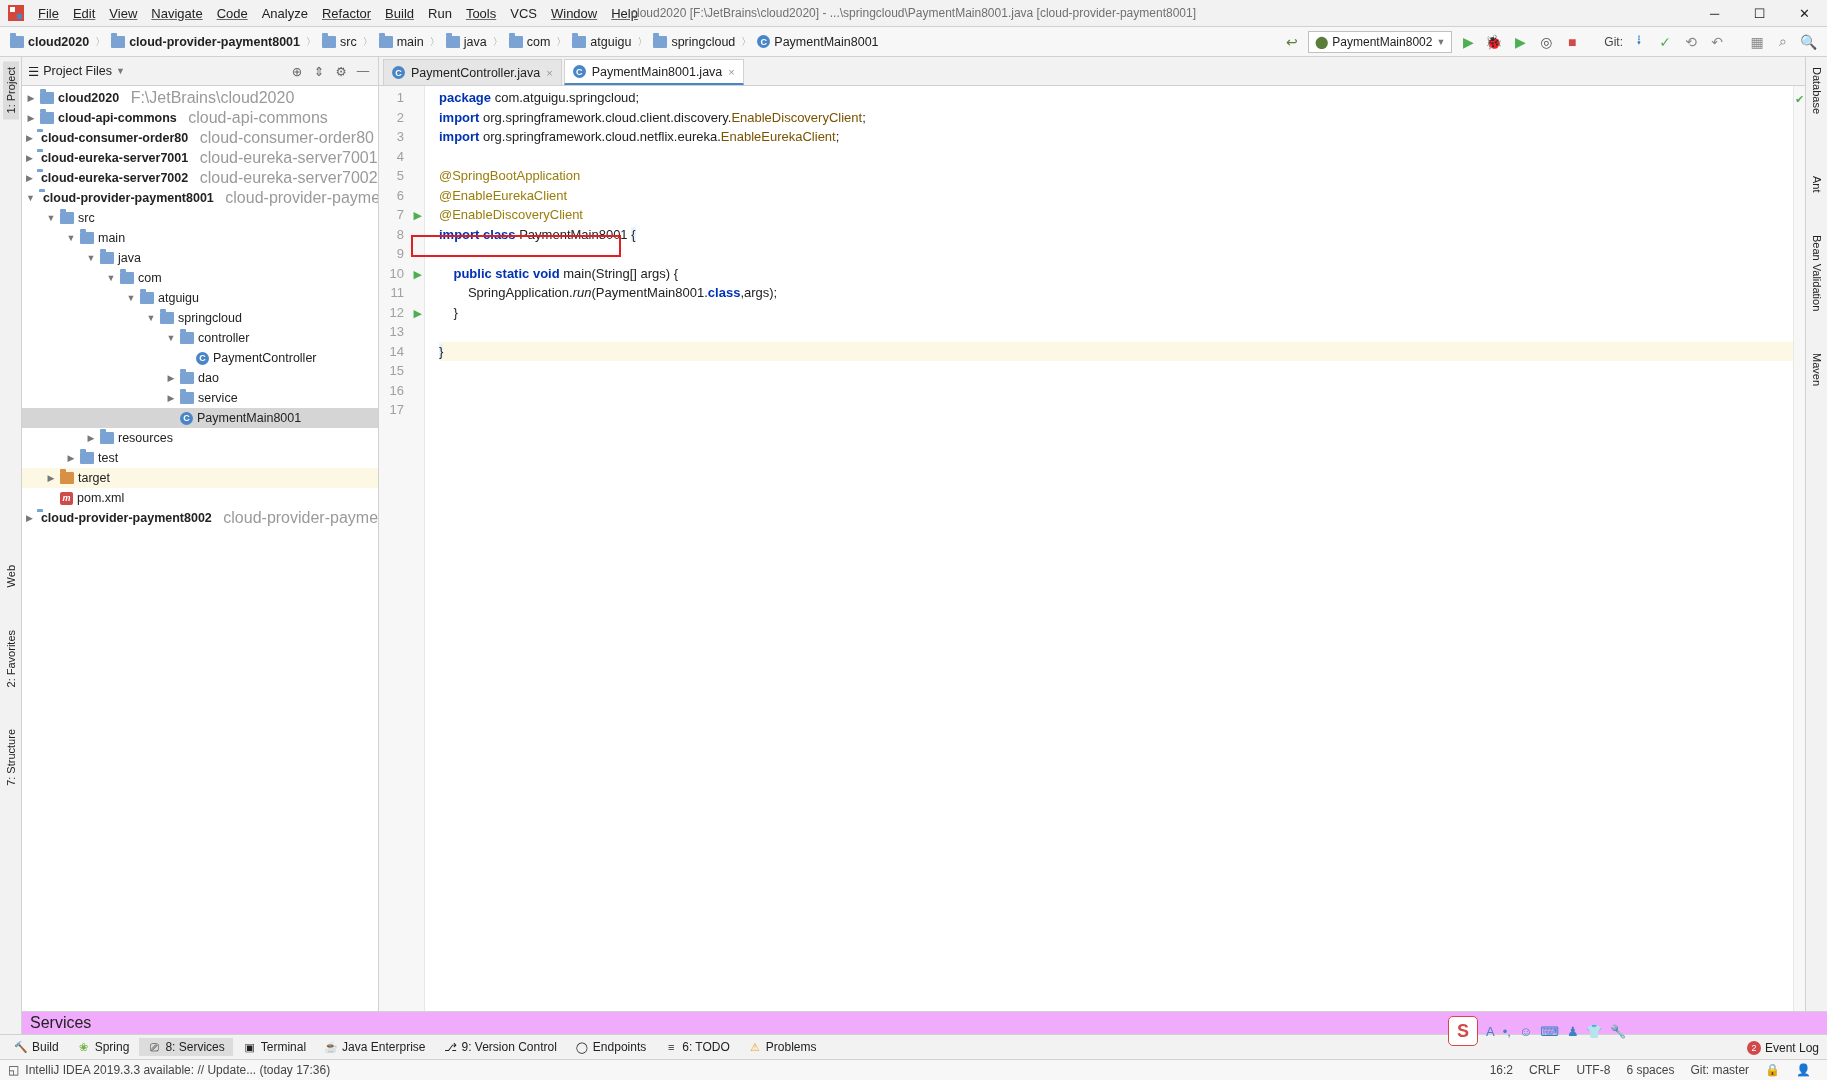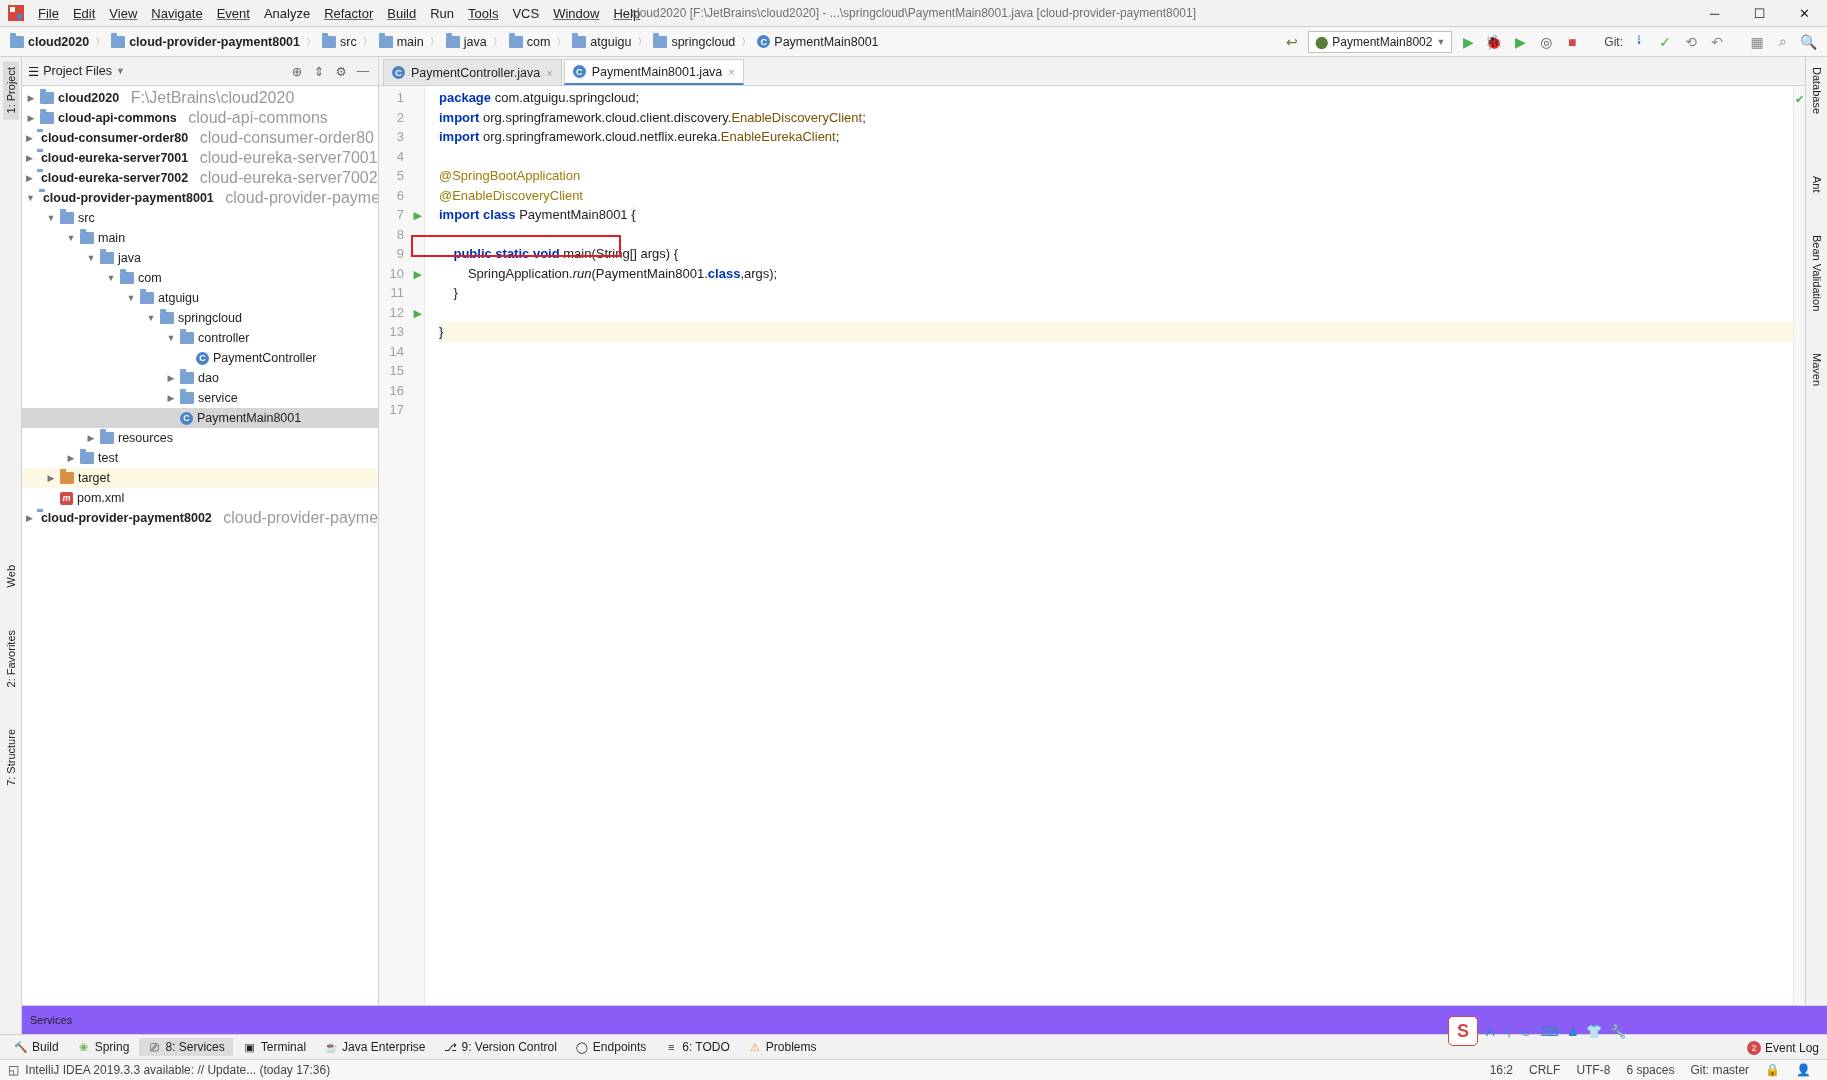--- a/index.html
+++ b/index.html
@@ -71,21 +71,21 @@
 .hl-brace { background:#e8f2fe; }
 .cur-line { background:#fdf8e3; }
 .redbox { position:absolute; border:2px solid #e02020; }
 .err-stripe { width:12px; background:#f7f7f7; border-left:1px solid #e8e8e8; position:relative; }
 .err-stripe .ok { position:absolute; top:4px; left:1px; color:#4caf50; font-size:11px; }
 .breadcrumb-bottom { height:22px; border-top:1px solid #e8e8e8; padding-left:10px; display:flex; align-items:center; font-size:12px; color:#555; }
 
 
 .right-rail { width:22px; background:#f2f2f2; border-left:1px solid #d1d1d1; display:flex; flex-direction:column; align-items:center; padding-top:4px; gap:10px; }
 .tool-tabs { position:absolute; bottom:21px; left:0; right:0; height:25px; border-top:1px solid #d1d1d1; background:#f2f2f2; display:flex; align-items:center; padding:0 6px; gap:2px; }
-.services-label { position:absolute; bottom:46px; left:22px; right:0; height:23px; border-top:1px solid #d1d1d1; background:#8b5cf6; display:flex; align-items:center; padding:14px 8px; font-size:11px; }
+.services-label { position:absolute; bottom:46px; left:22px; right:0; height:23px; border-top:1px solid #d1d1d1; background:#f0abfc; display:flex; align-items:center; padding:8px 8px; font-size:16px; }
 .tool-tab { padding:2px 8px; display:flex; align-items:center; gap:4px; font-size:12px; cursor:default; }
 .tool-tab.active { background:#dcdcdc; }
 .tool-tab .ic { width:14px; height:14px; display:inline-flex; align-items:center; justify-content:center; font-size:11px; }
 .statusbar { position:absolute; bottom:0; left:0; right:0; height:21px; border-top:1px solid #d1d1d1; background:#f7f7f7; display:flex; align-items:center; padding:0 8px; font-size:12px; color:#444; }
 .statusbar .spacer { flex:1; }
 .statusbar .seg { padding:0 8px; }
 .evlog { display:flex; align-items:center; gap:4px; position:absolute; right:8px; bottom:25px; font-size:12px; }
 .badge { width:14px; height:14px; border-radius:50%; display:inline-flex; align-items:center; justify-content:center; font-size:9px; color:#fff; }
 
 
@@ -102,21 +102,21 @@
         <rect width="16" height="16" fill="#d4483b"></rect>
         <rect x="2" y="2" width="5" height="5" fill="#fff"></rect>
         <rect x="9" y="9" width="5" height="5" fill="#4a86c7"></rect>
       </svg>
   </span>
   <div class="menus">
     <span class="m und">File</span>
     <span class="m und">Edit</span>
     <span class="m und">View</span>
     <span class="m und">Navigate</span>
-    <span class="m und">Event</span>
+    <span class="m und">Code</span>
     <span class="m">Analyze</span>
     <span class="m und">Refactor</span>
     <span class="m und">Build</span>
     <span class="m">Run</span>
     <span class="m und">Tools</span>
     <span class="m">VCS</span>
     <span class="m und">Window</span>
     <span class="m und">Help</span>
   </div>
   <div class="title">cloud2020 [F:\JetBrains\cloud2020] - ...\springcloud\PaymentMain8001.java [cloud-provider-payment8001]</div>
@@ -338,20 +338,21 @@
         <div class="ln">16</div>
         <div class="ln">17</div>
       </div>
       <div class="code">
         <div class="redbox" style="left:-14px; top:149px; width:210px; height:22px;"></div>
         <div class="cl"><span class="kw">package </span><span class="ident">com.atguigu.springcloud;</span></div>
         <div class="cl"><span class="kw">import </span><span class="ident">org.springframework.cloud.client.discovery.</span><span class="cls">EnableDiscoveryClient</span><span>;</span></div>
         <div class="cl"><span class="kw">import </span><span class="ident">org.springframework.cloud.netflix.eureka.</span><span class="cls">EnableEurekaClient</span><span>;</span></div>
         <div class="cl"></div>
         <div class="cl"><span class="ann">@SpringBootApplication</span></div>
+        <div class="cl"><span class="ann">@EnableEurekaClient</span></div>
         <div class="cl"><span class="ann">@EnableDiscoveryClient</span></div>
         <div class="cl"><span class="kw">import class </span><span class="ident">PaymentMain8001 </span><span class="brace hl-brace">{</span></div>
         <div class="cl"></div>
         <div class="cl"><span class="kw">    public static void </span><span class="ident">main(String[] args) {</span></div>
         <div class="cl"><span class="ident">        SpringApplication.</span><span style="font-style:italic">run</span><span>(PaymentMain8001.</span><span class="kw">class</span><span>,args);</span></div>
         <div class="cl"><span>    }</span></div>
         <div class="cl"></div>
         <div class="cl cur-line"><span class="brace hl-brace">}</span></div>
         <div class="cl"></div>
       </div>

